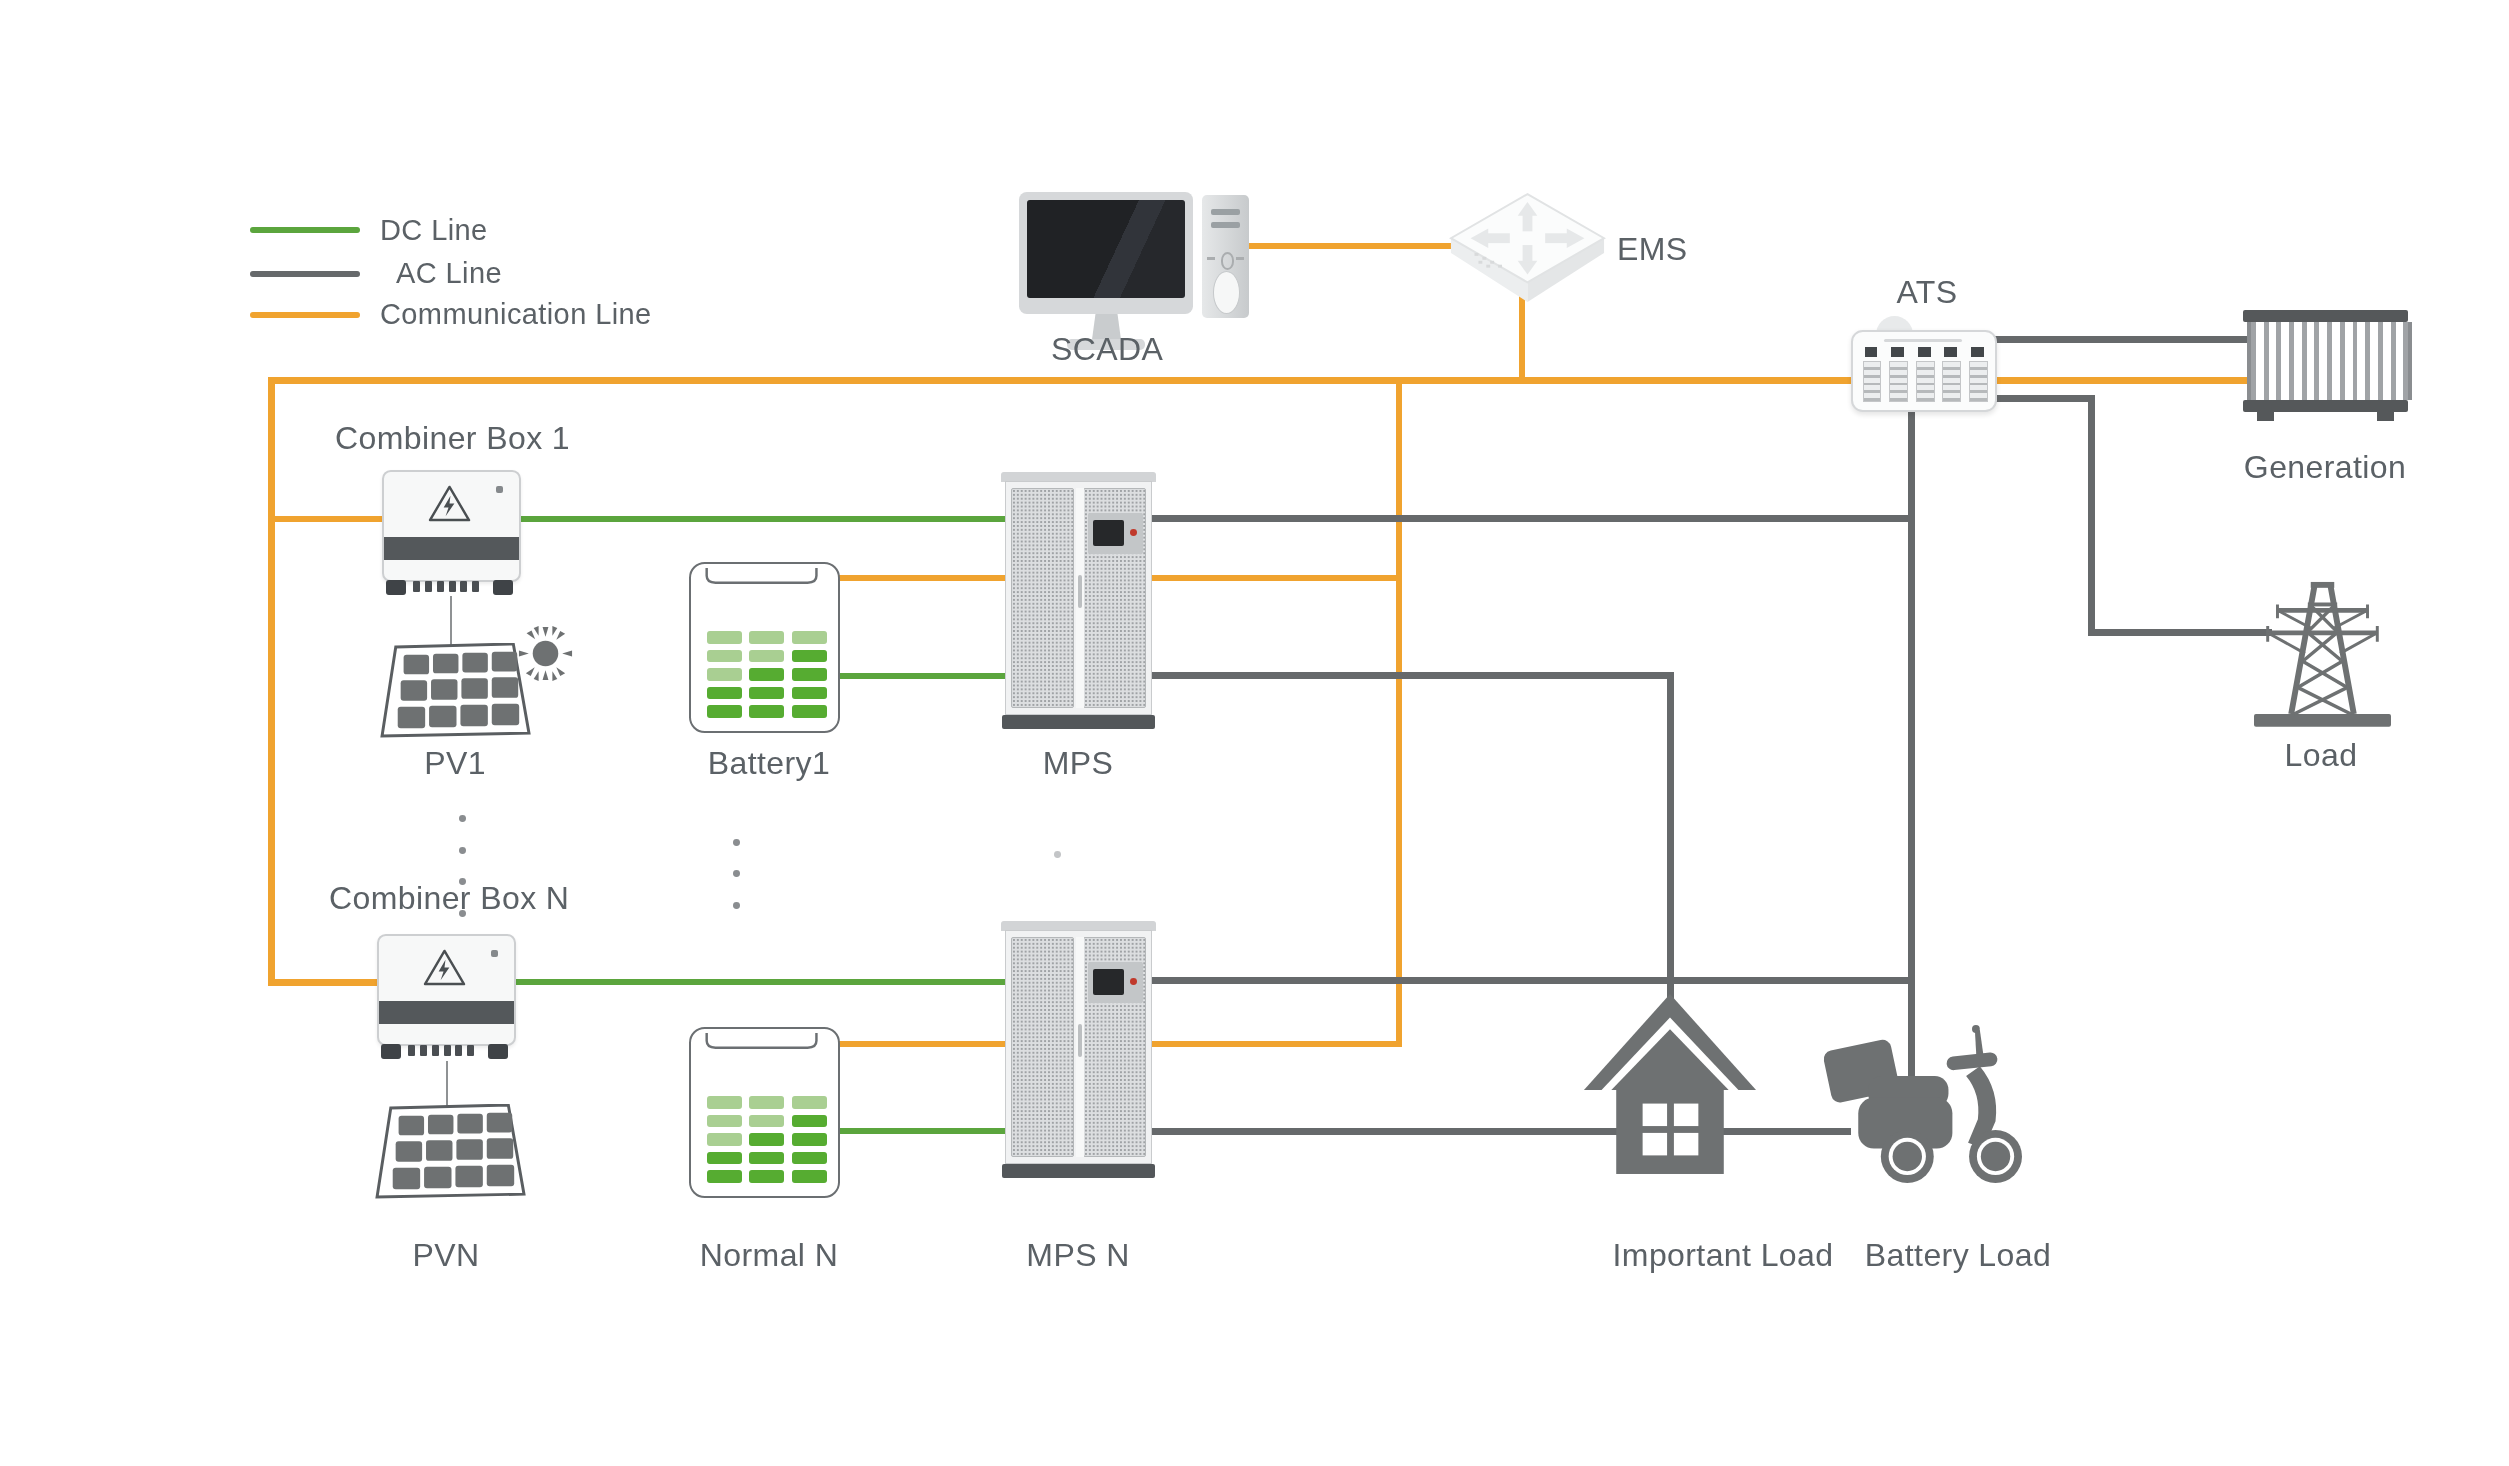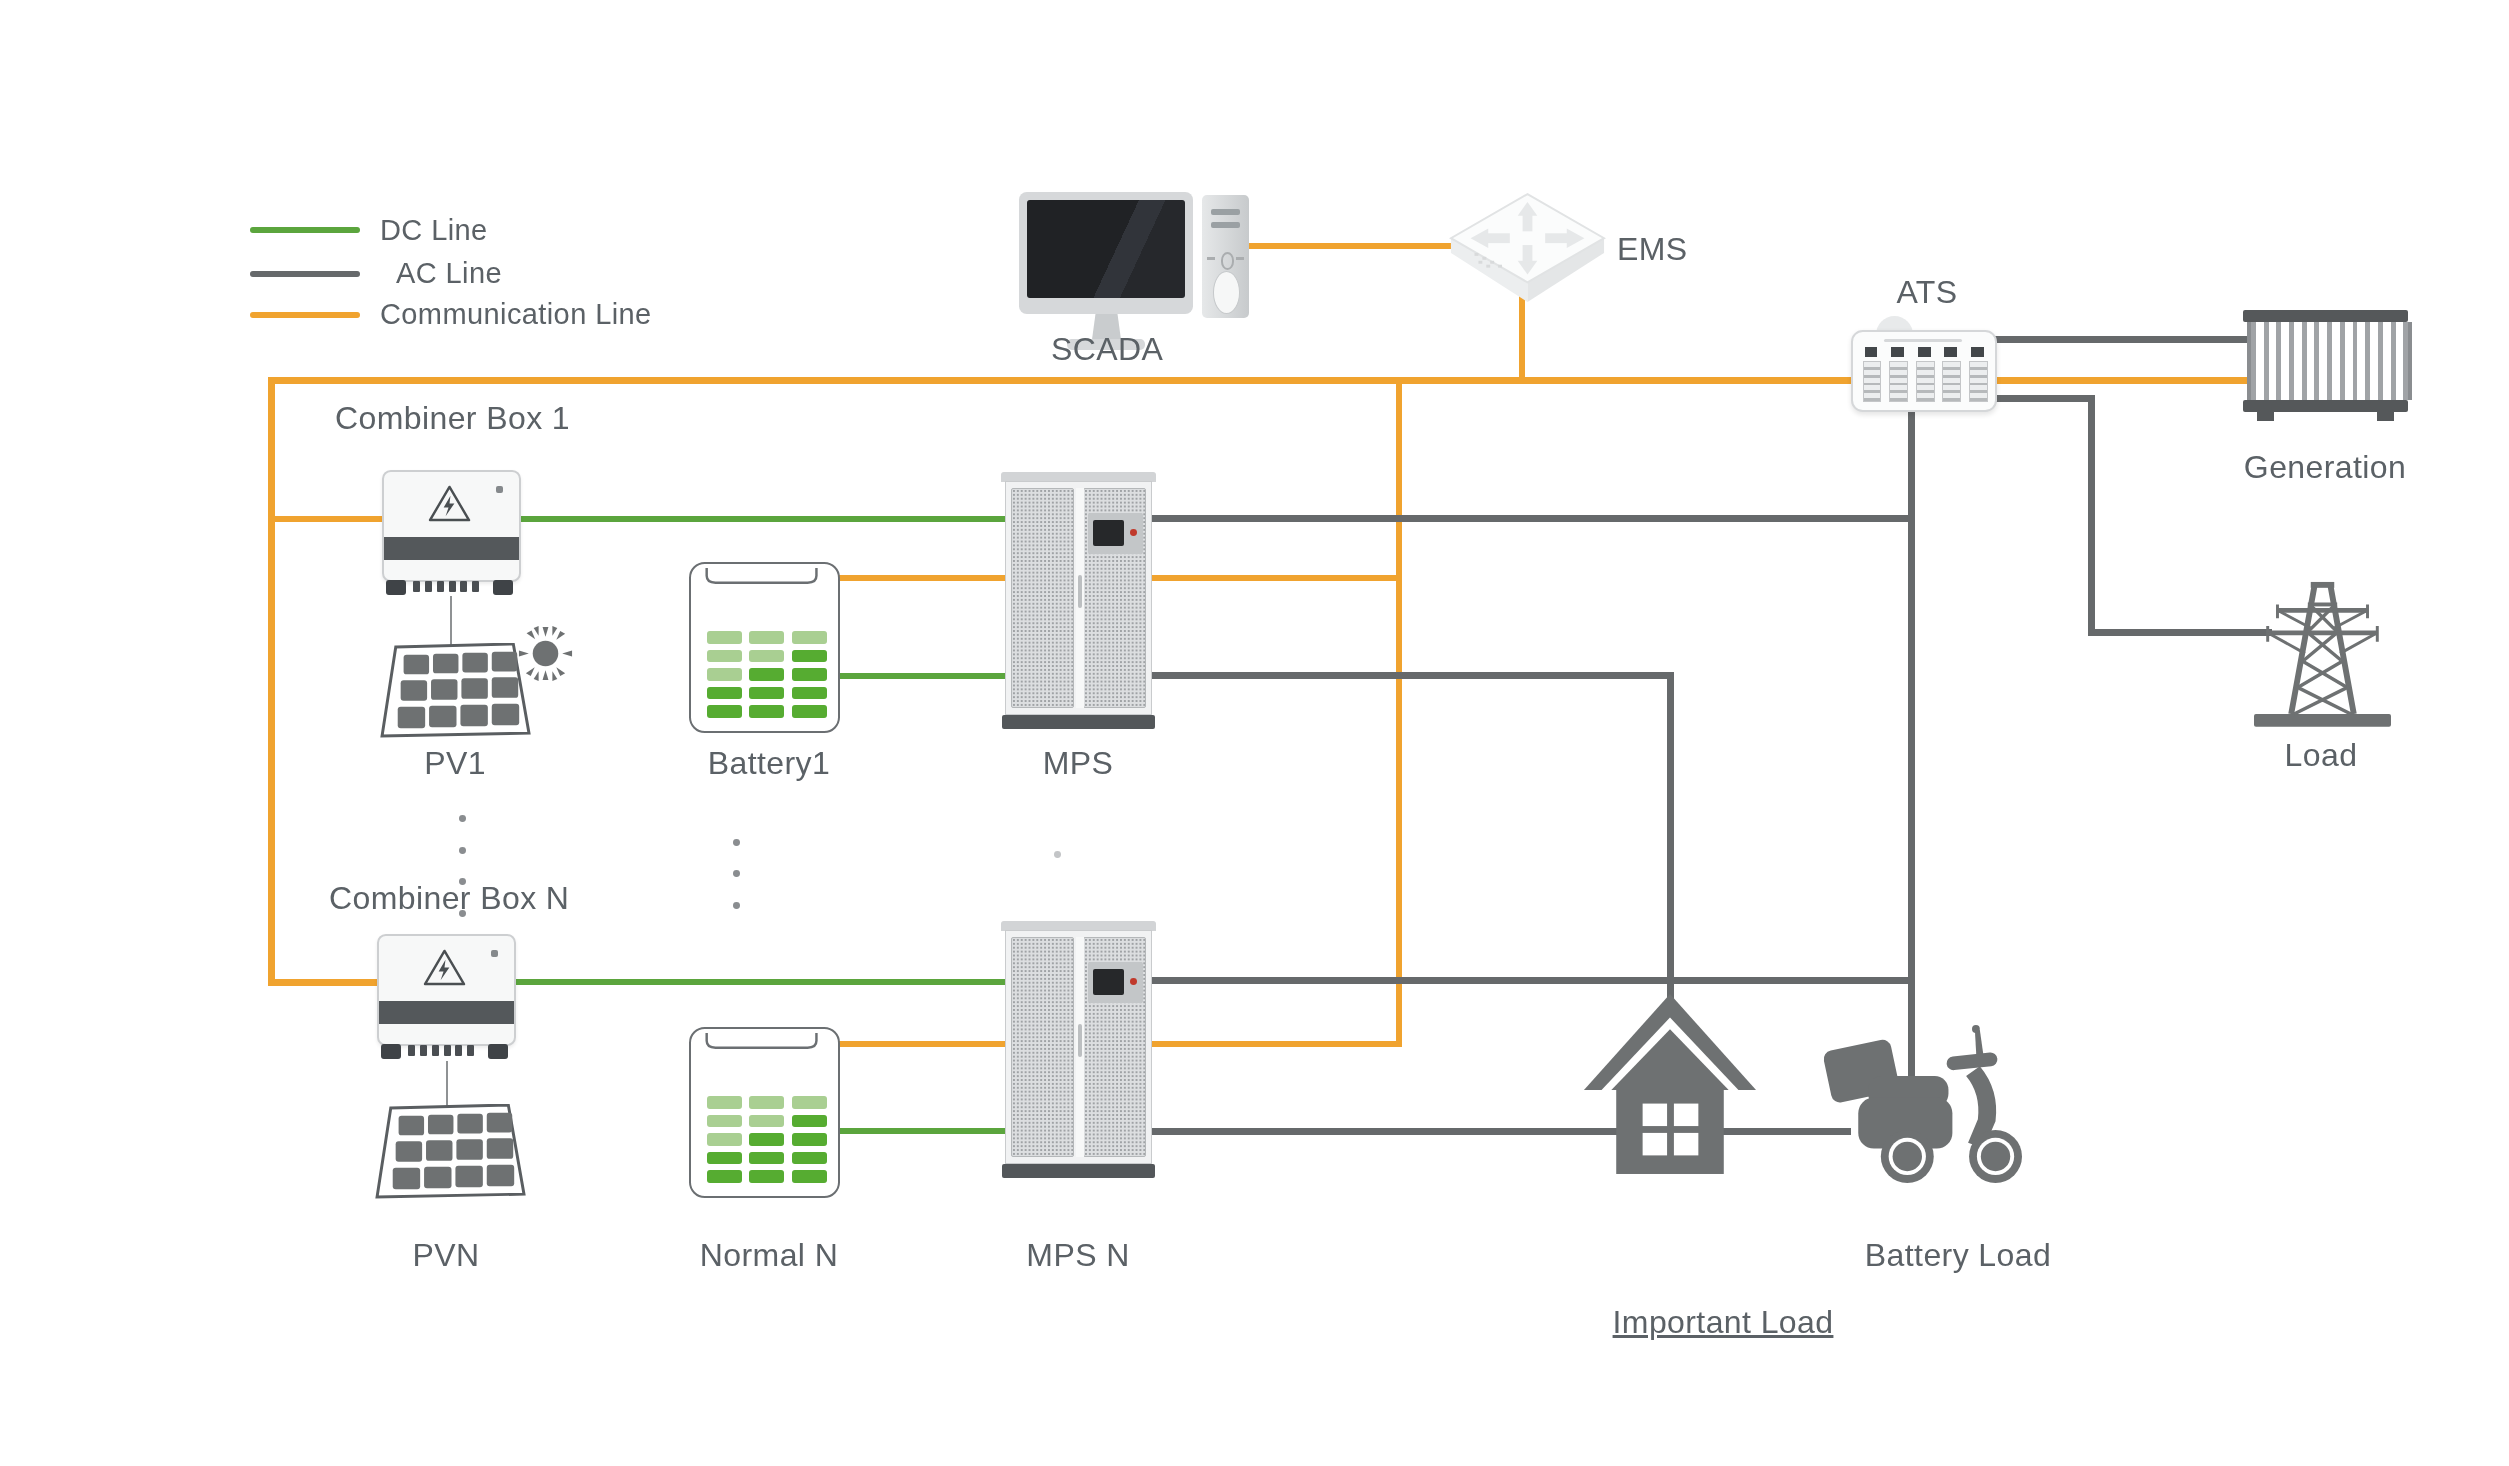--- a/index.html
+++ b/index.html
@@ -409,25 +409,25 @@
     <circle cx="88" cy="140" r="15" fill="#6e7172"></circle>
     <circle cx="178" cy="140" r="19" fill="#ffffff"></circle>
     <circle cx="178" cy="140" r="15" fill="#6e7172"></circle>
   </svg>
 
   <div class="lbl" style="left:1051px;top:331px;text-align:right;">SCADA</div>
   <div class="lbl" style="left:1617px;top:231px;">EMS</div>
   <div class="lbl ctr" style="left:1927px;top:274px;">ATS</div>
   <div class="lbl ctr" style="left:2325px;top:449px;">Generation</div>
   <div class="lbl ctr" style="left:2321px;top:737px;">Load</div>
-  <div class="lbl" style="left:335px;top:400px;">Combiner Box 1</div>
+  <div class="lbl" style="left:335px;top:420px;">Combiner Box 1</div>
   <div class="lbl" style="left:329px;top:880px;">Combiner Box N</div>
   <div class="lbl ctr" style="left:455px;top:745px;">PV1</div>
   <div class="lbl ctr" style="left:446px;top:1237px;">PVN</div>
   <div class="lbl ctr" style="left:769px;top:745px;">Battery1</div>
   <div class="lbl ctr" style="left:769px;top:1237px;">Normal N</div>
   <div class="lbl ctr" style="left:1078px;top:745px;">MPS</div>
   <div class="lbl ctr" style="left:1078px;top:1237px;">MPS N</div>
-  <div class="lbl ctr" style="left:1723px;top:1304px;text-decoration:underline;">Important Load</div>
+  <div class="lbl ctr" style="left:1723px;top:1237px;">Important Load</div>
   <div class="lbl ctr" style="left:1958px;top:1237px;">Battery Load</div>
 
 </div>
 
 
 </body></html>

